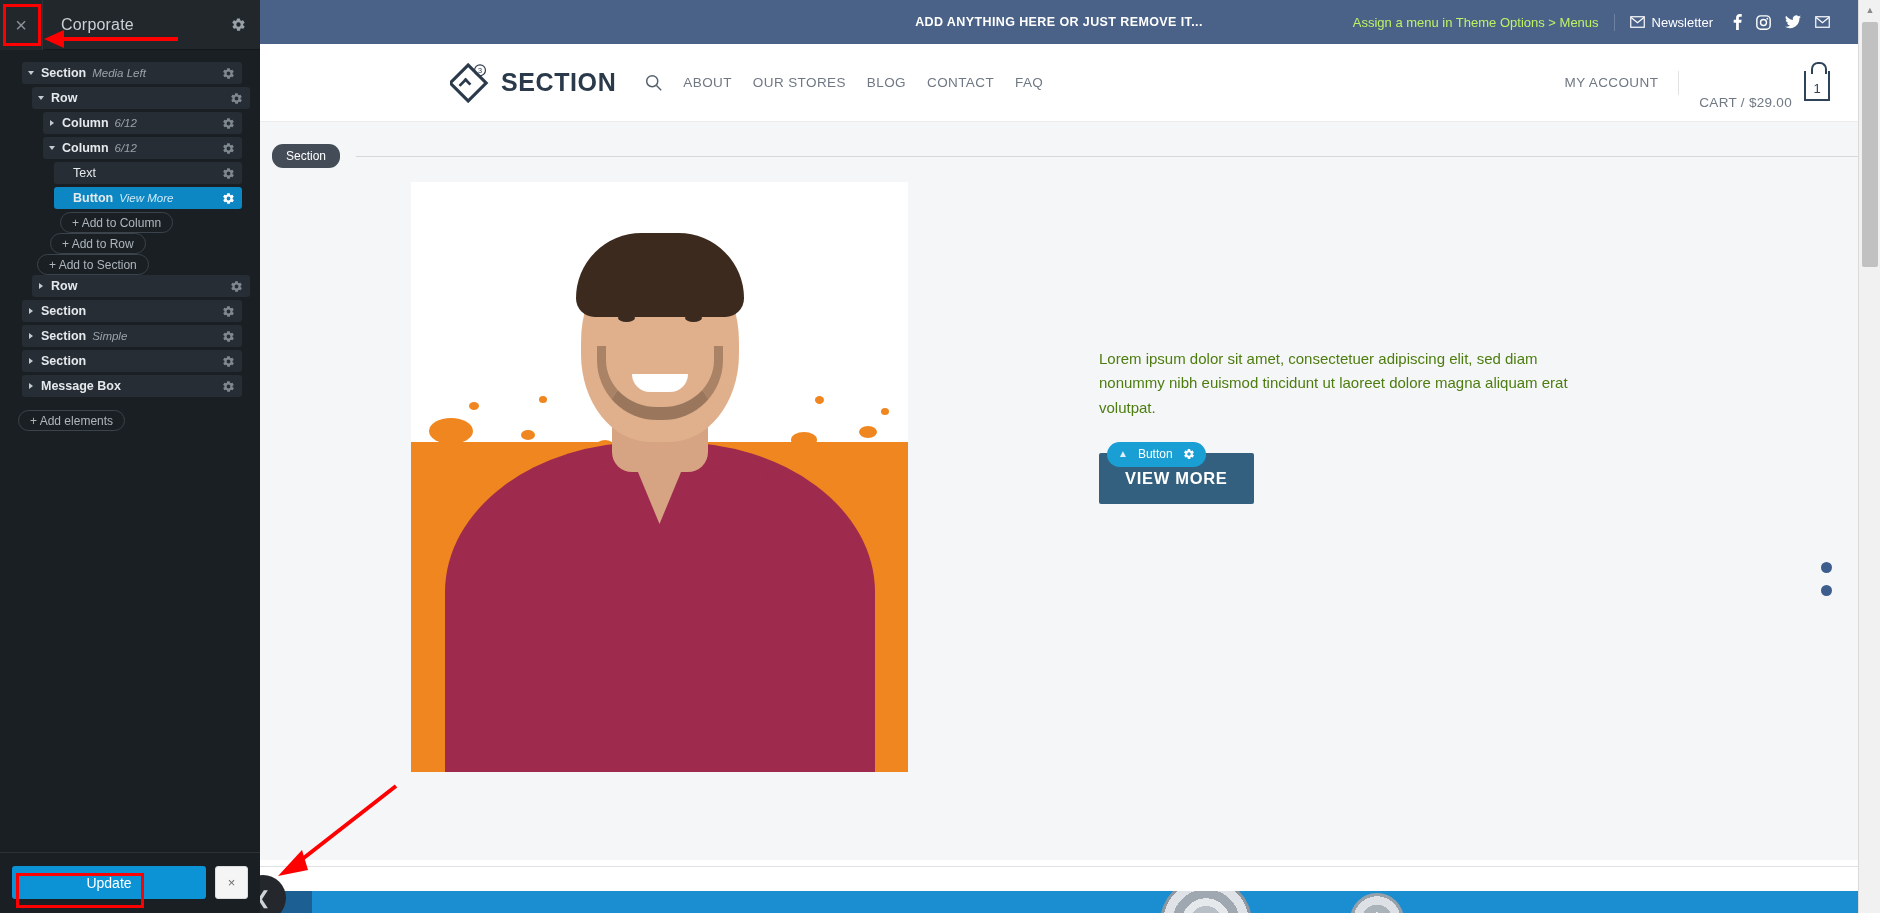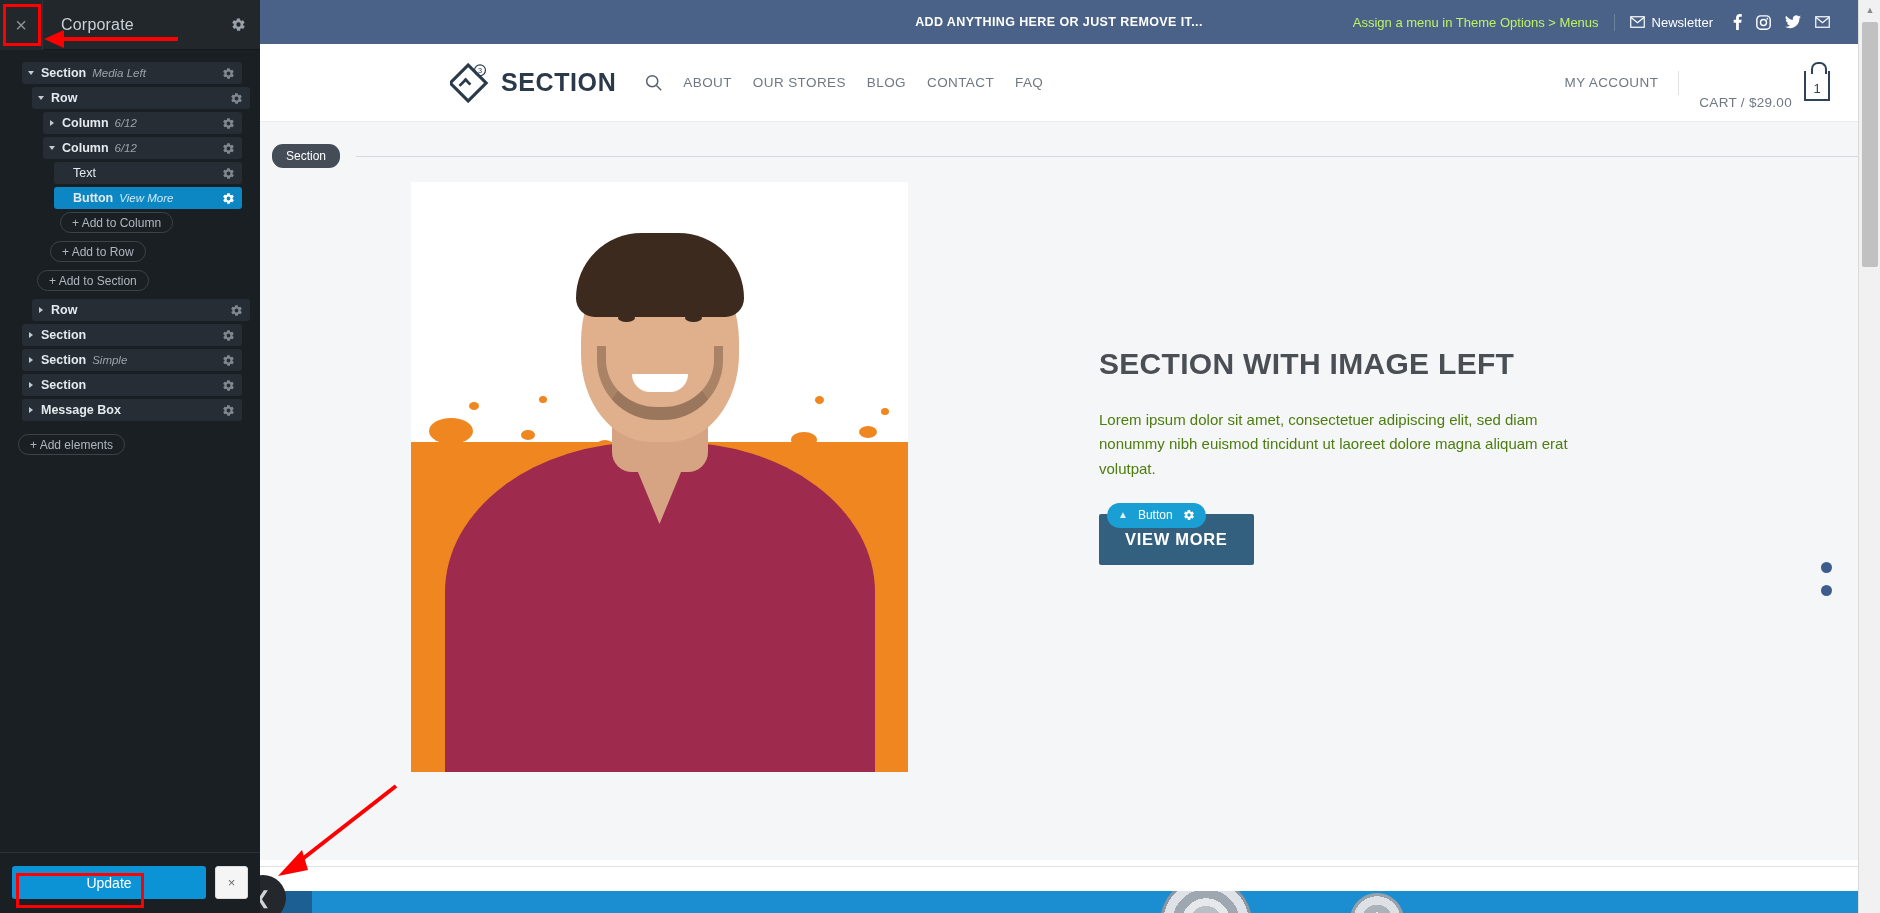--- a/index.html
+++ b/index.html
@@ -114,21 +114,21 @@
   .ind3 { margin-left: 44px; margin-right: 8px; }
 
   .addbtn {
     display: inline-flex; align-items: center; justify-content: center;
     height: 21px; padding: 0 11px;
     border: 1px solid #3b434b; border-radius: 11px;
     color: #aeb6bd; font-size: 12px;
     background: transparent; cursor: pointer;
     white-space: nowrap;
   }
-  .addrow { display: flex; margin-bottom: 8px; }
+  .addrow { display: flex; margin-bottom: 0; }
   .addrow.l3 { padding-left: 50px; }
   .addrow.l2 { padding-left: 40px; }
   .addrow.l1 { padding-left: 27px; }
   .addrow.l0 { padding-left: 8px; margin-top: 13px; margin-bottom: 0; }
 
   #sidebar-footer {
     flex: 0 0 auto;
     border-top: 1px solid #2b3136;
     padding: 13px 12px 14px 12px;
     display: flex; align-items: center; gap: 9px;
@@ -700,21 +700,20 @@
             <div class="person-head"></div>
             <div class="person-beard"></div>
             <div class="person-smile"></div>
             <span class="person-eye eye-l"></span>
             <span class="person-eye eye-r"></span>
             <div class="person-hair"></div>
           </div>
         </div>
 
         <div id="text-col">
-          <h1 id="hero-title">SECTION WITH IMAGE LEFT</h1>
           <p id="hero-para">Lorem ipsum dolor sit amet, consectetuer adipiscing elit, sed diam nonummy nibh euismod tincidunt ut laoreet dolore magna aliquam erat volutpat.</p>
           <span id="cta-wrap">
             <span id="cta-badge">
               <span class="bcaret">▲</span>
               <span>Button</span>
               <span class="gear bgear">
                 <svg viewBox="0 0 24 24">
                     <path d="M19.4 13a7.6 7.6 0 000-2l2.1-1.6a.5.5 0 00.1-.6l-2-3.4a.5.5 0 00-.6-.2l-2.5 1a7.4 7.4 0 00-1.7-1l-.4-2.6a.5.5 0 00-.5-.4h-4a.5.5 0 00-.5.4l-.4 2.6a7.4 7.4 0 00-1.7 1l-2.5-1a.5.5 0 00-.6.2l-2 3.4a.5.5 0 00.1.6L4.6 11a7.6 7.6 0 000 2l-2.1 1.6a.5.5 0 00-.1.6l2 3.4c.1.2.4.3.6.2l2.5-1c.5.4 1.1.8 1.7 1l.4 2.6c0 .2.2.4.5.4h4c.3 0 .5-.2.5-.4l.4-2.6a7.4 7.4 0 001.7-1l2.5 1c.2.1.5 0 .6-.2l2-3.4a.5.5 0 00-.1-.6L19.4 13zM12 15.5a3.5 3.5 0 110-7 3.5 3.5 0 010 7z"></path>
                   </svg>
               </span>

